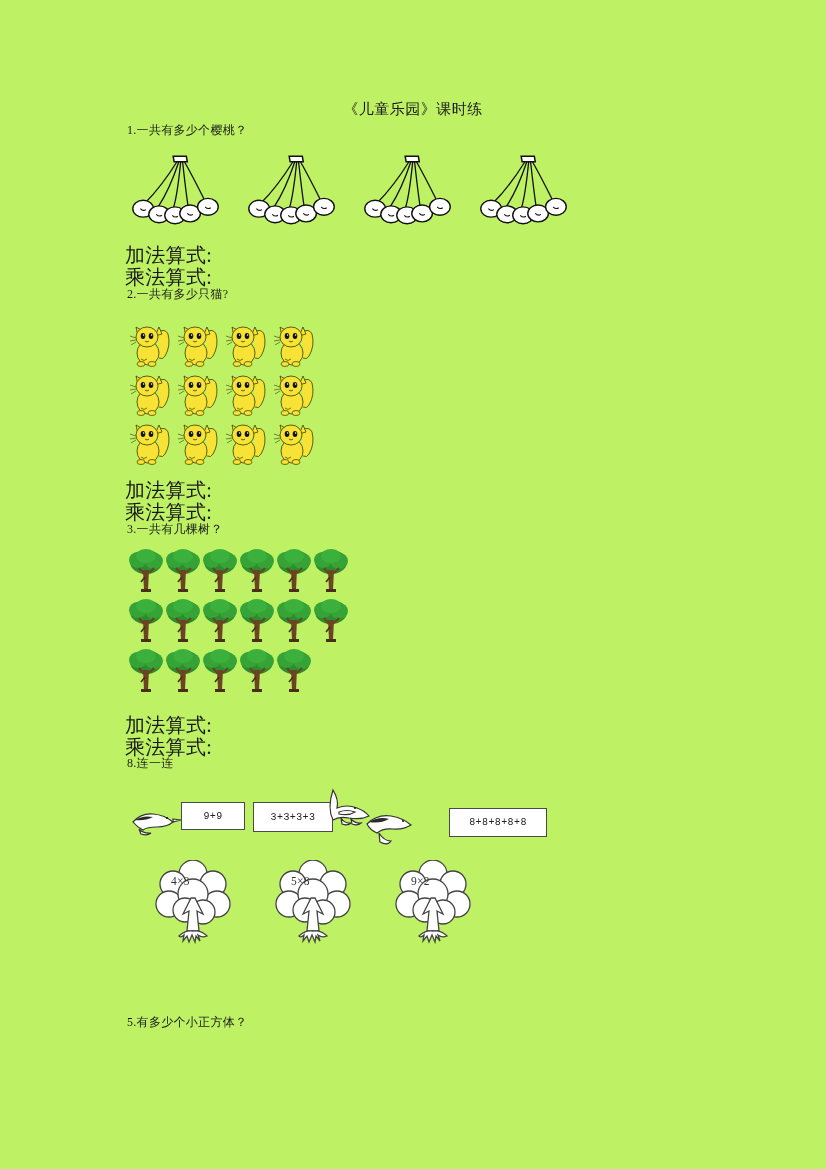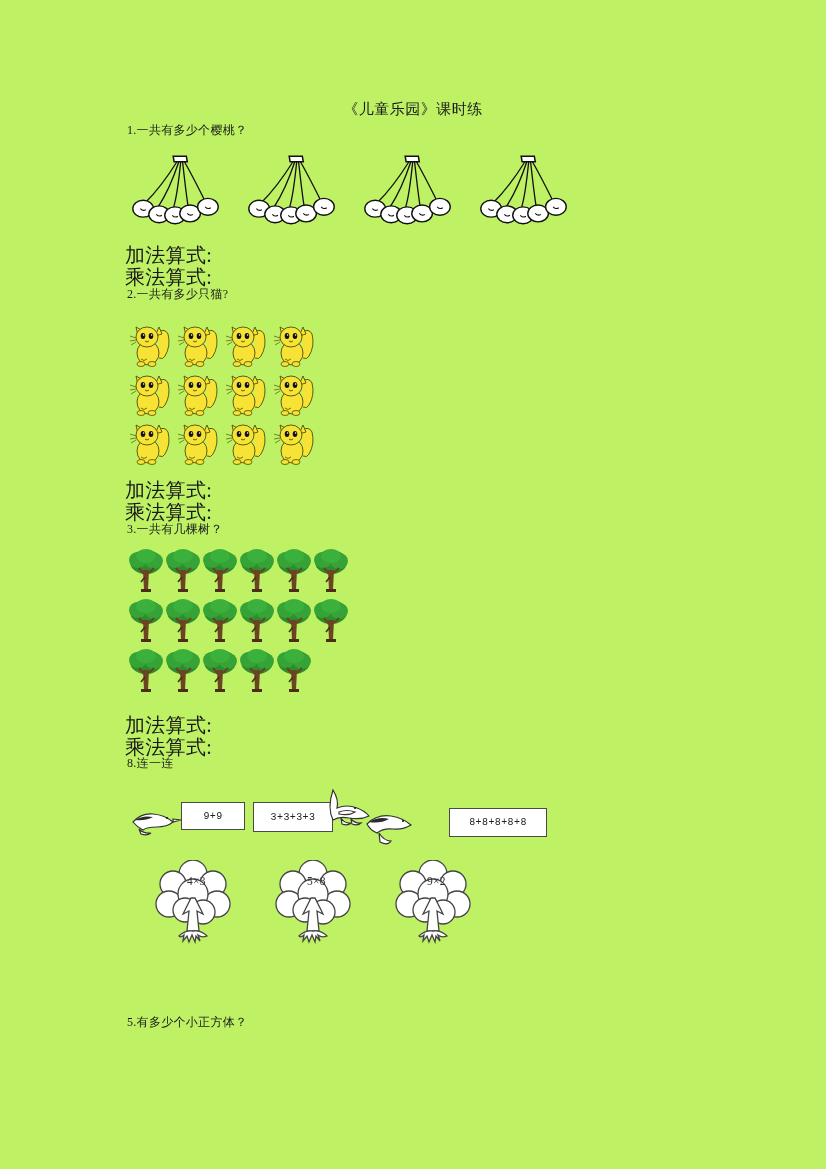--- a/index.html
+++ b/index.html
@@ -106,21 +106,20 @@
     font-family: Liberation Mono, monospace;
     letter-spacing: 0.4px;
   }
   .bush { position: absolute; }
   .bush-label {
     position: absolute;
     font-size: 11.5px;
     color: #333;
     font-family: "Liberation Serif", serif;
     letter-spacing: 0.3px;
-    margin-left: 16px;
   }
 </style>
 </head>
 <body>
 
 <div class="page">
 
   <div class="doc-title">《儿童乐园》课时练</div>
 
   <div class="q-text" style="top:122px;">1.一共有多少个樱桃？</div>

